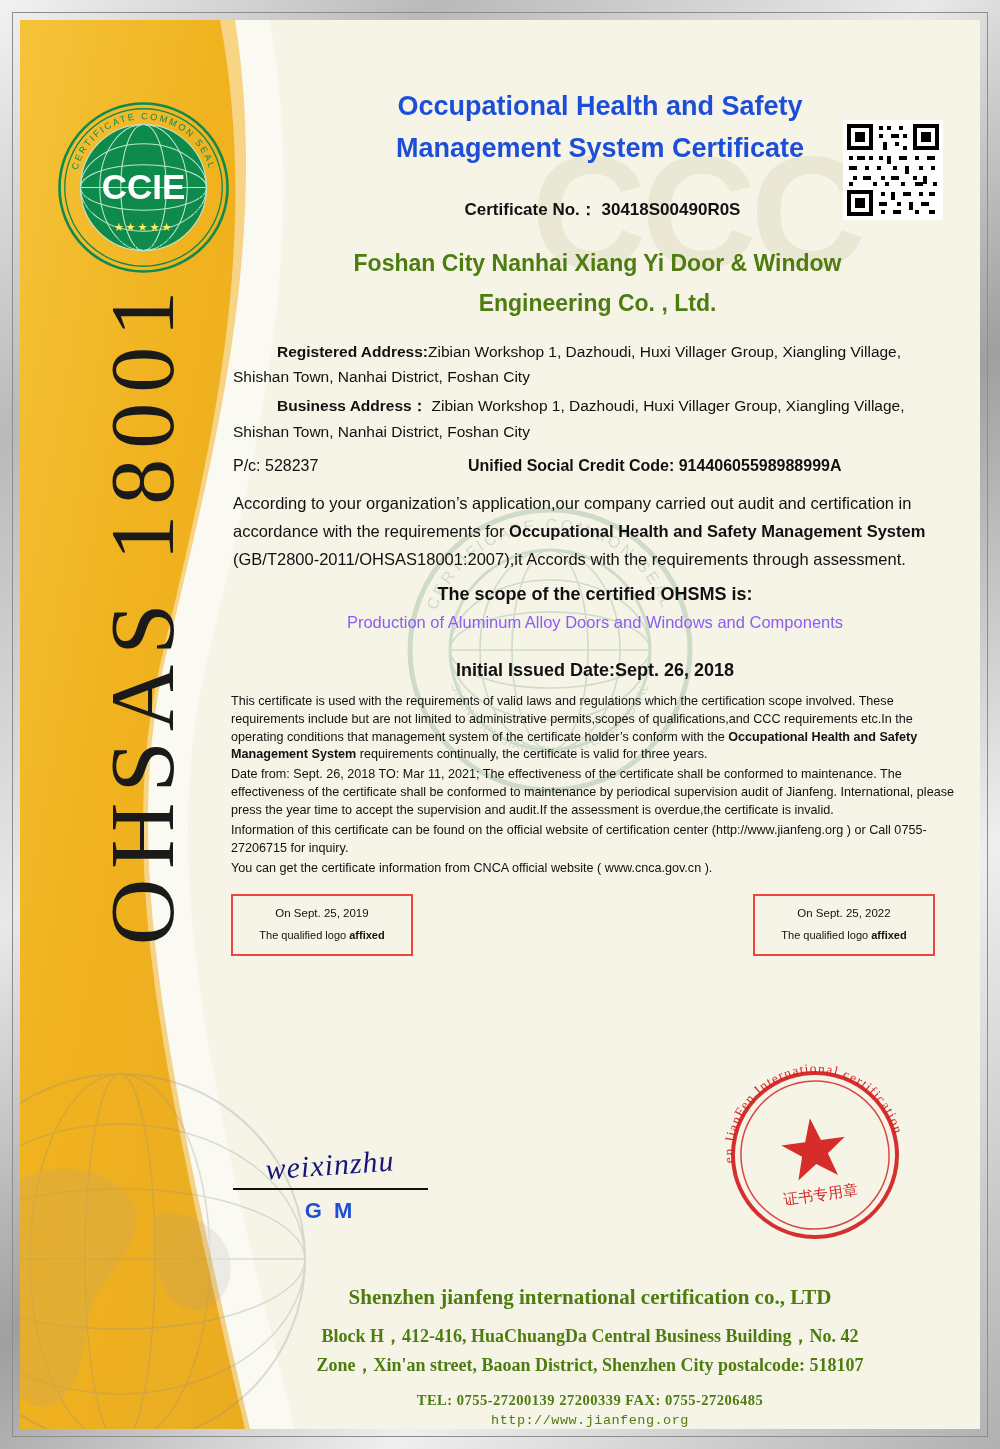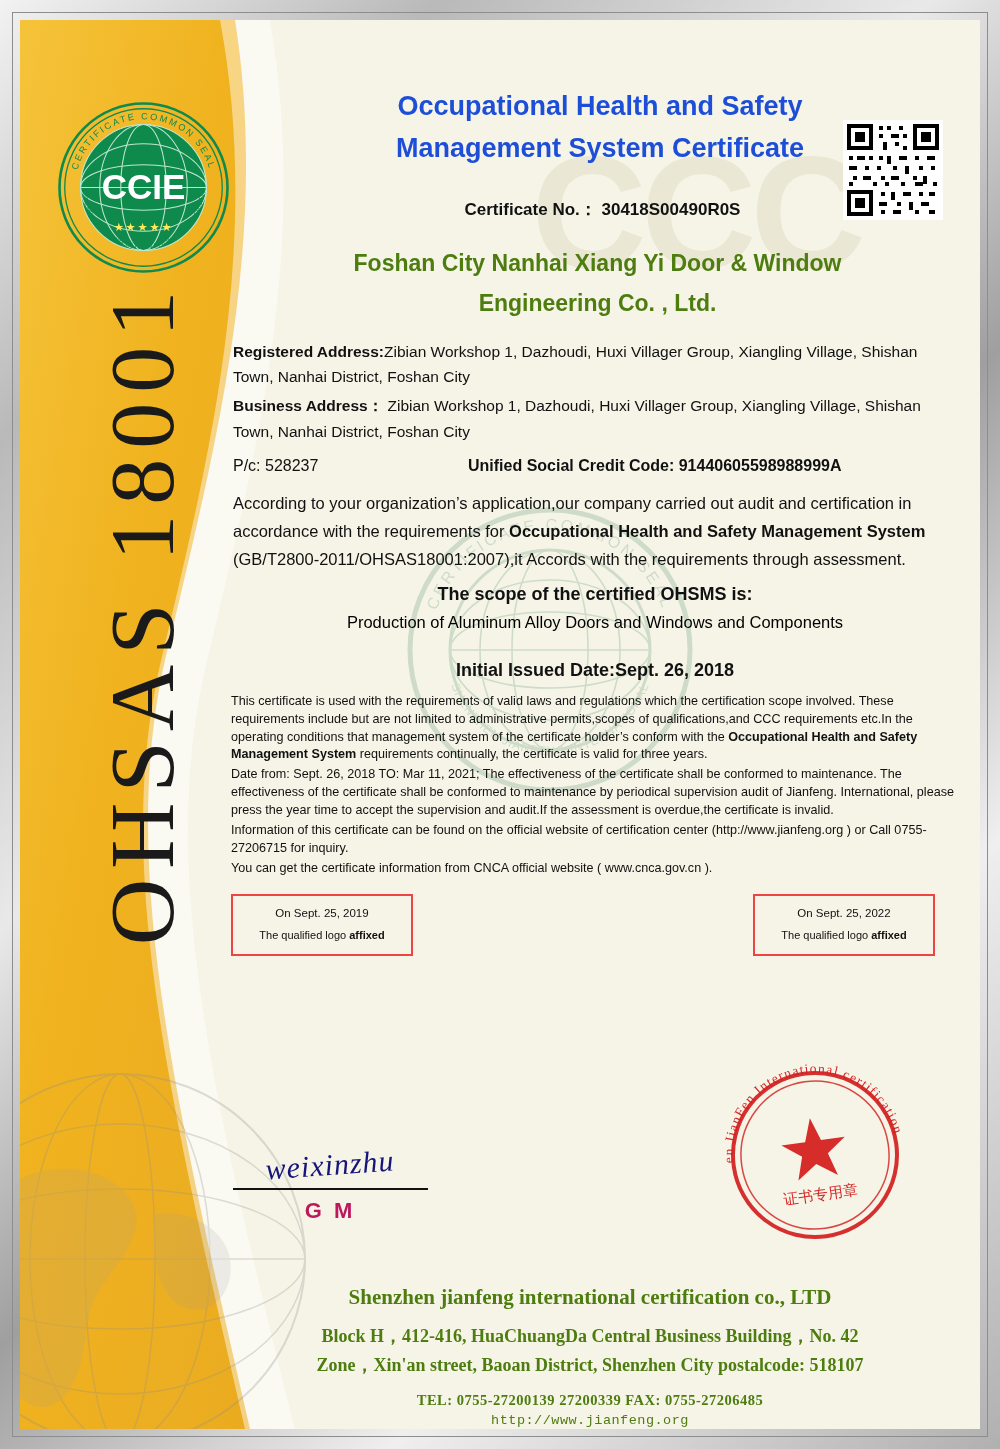--- a/index.html
+++ b/index.html
@@ -146,21 +146,21 @@
     padding-left: 25px;
   }
   .addr-block {
     margin-top: 16px;
     padding-left: 28px;
     padding-right: 10px;
     font-size: 15.5px;
     color: #111;
     line-height: 1.62;
   }
-  .addr-block .lbl { font-weight: 700; }
+  .addr-block .lbl { font-weight: 700; margin-left: 44px; }
   .pc-row {
     margin-top: 13px;
     padding-left: 28px;
     font-size: 16px;
     color: #111;
     display: flex;
   }
   .pc-row .pc { width: 235px; }
   .pc-row .uscc { font-weight: 700; }
 
@@ -179,21 +179,21 @@
     text-align: center;
     font-size: 18px;
     font-weight: 700;
     color: #111;
     padding-left: 20px;
   }
   .scope-text {
     margin-top: 8px;
     text-align: center;
     font-size: 16.5px;
-    color: #000000;
+    color: #8b5cf6;
     padding-left: 20px;
   }
   .issued {
     margin-top: 28px;
     text-align: center;
     font-size: 18px;
     font-weight: 700;
     color: #111;
     padding-left: 20px;
   }
@@ -261,21 +261,21 @@
     border-bottom: 2px solid #111;
     width: 195px;
     margin-left: auto;
     margin-right: auto;
   }
   .sig-role {
     margin-top: 8px;
     font-size: 22px;
     font-weight: 700;
     letter-spacing: 3px;
-    color: #be185d;
+    color: #1d4ed8;
     text-align: center;
   }
 
   .footer {
     position: absolute;
     left: 185px;
     top: 1265px;
     width: 770px;
     text-align: center;
     font-family: "Liberation Serif", serif;

